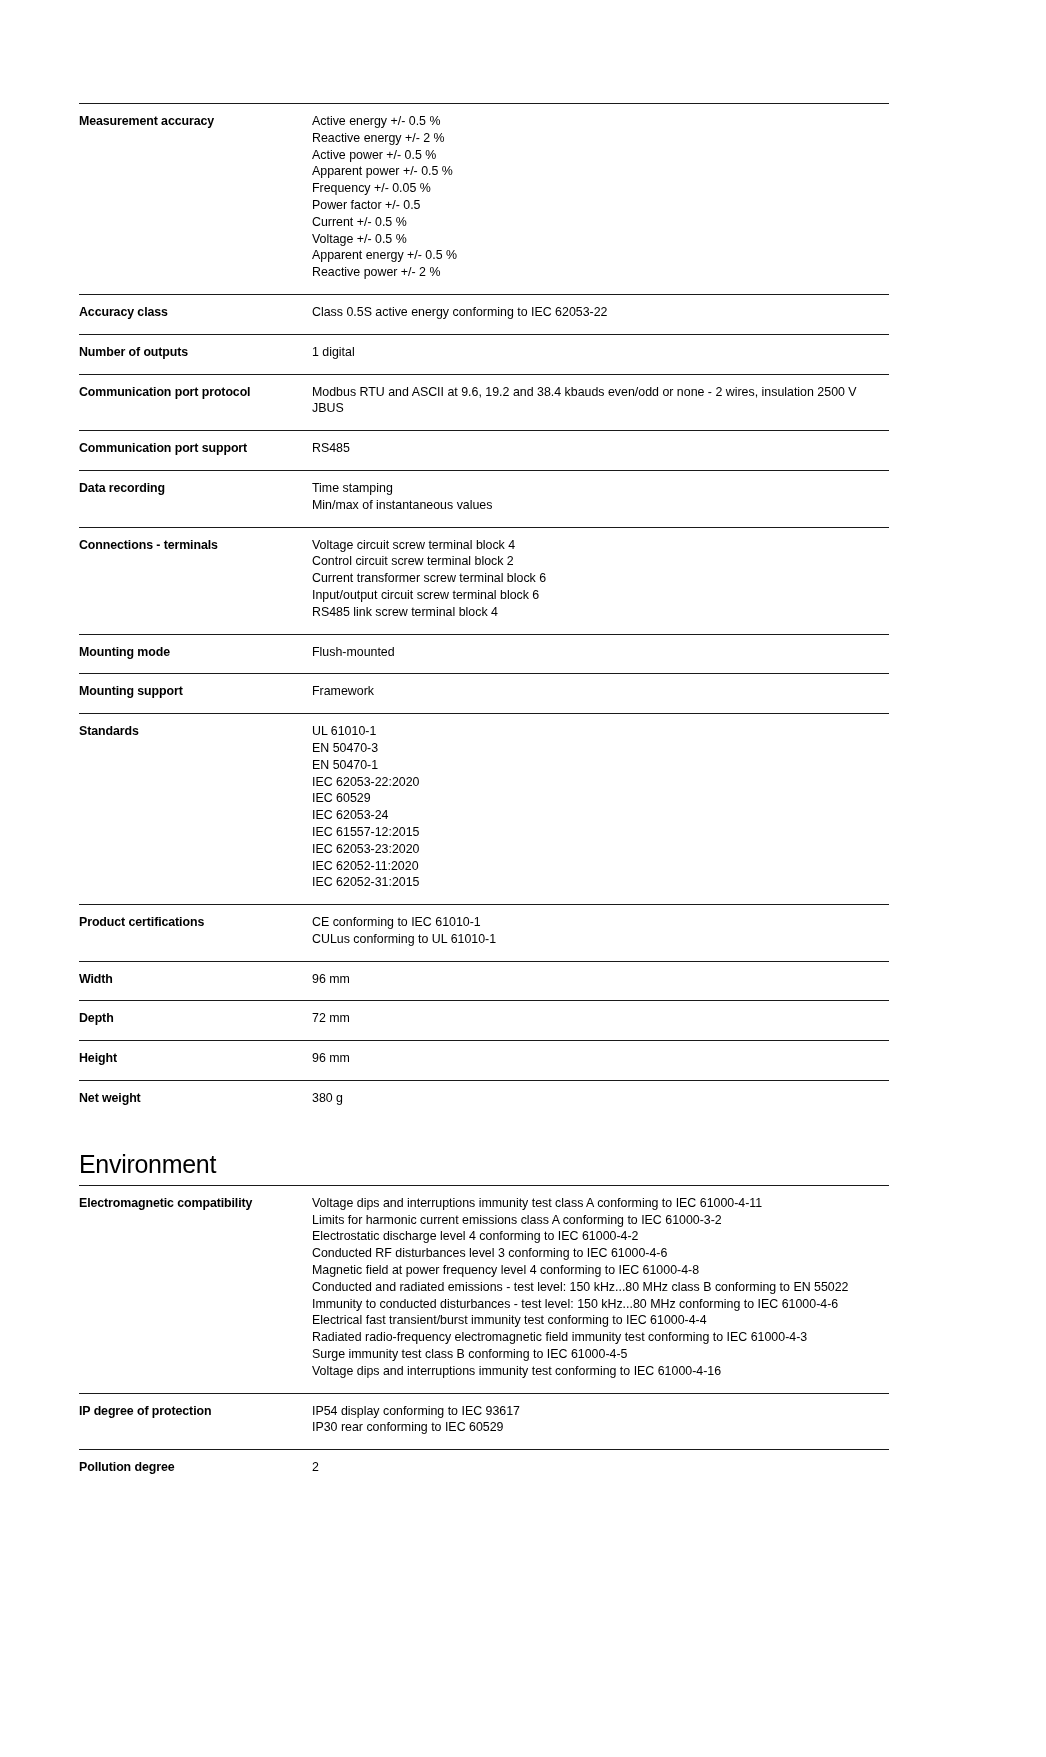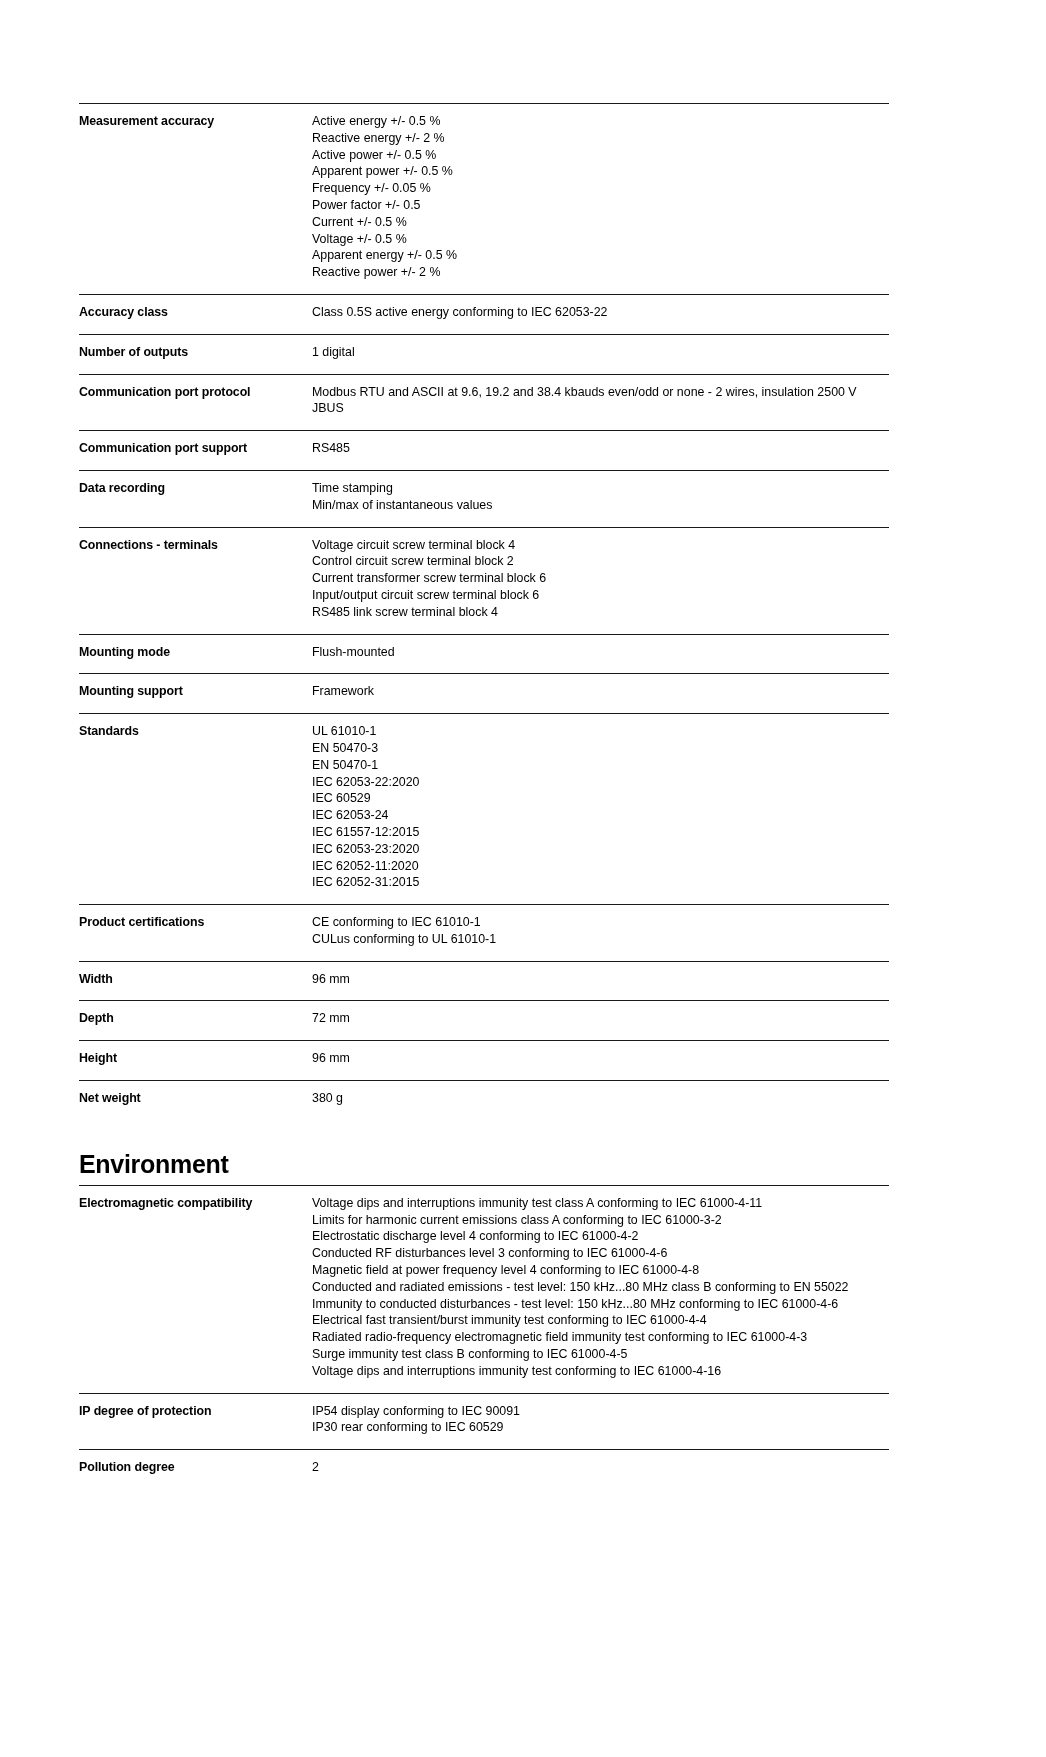--- a/index.html
+++ b/index.html
@@ -65,21 +65,21 @@
   }
   .value-line {
     font-size: 12.4px;
     font-weight: normal;
     line-height: 16.8px;
     color: #000;
   }
   
   .section-heading {
     font-size: 25px;
-    font-weight: bold;
+    font-weight: normal;
     letter-spacing: -0.3px;
     color: #000;
     margin: 0;
     padding: 0 0 6px 0;
   }
   .section-block {
     margin-top: 30px;
   }
   
   .footer-band {
@@ -359,21 +359,21 @@
                   <div class="value-line">Radiated radio-frequency electromagnetic field immunity test conforming to IEC 61000-4-3</div>
                   <div class="value-line">Surge immunity test class B conforming to IEC 61000-4-5</div>
                   <div class="value-line">Voltage dips and interruptions immunity test conforming to IEC 61000-4-16</div>
                 </td>
               </tr>
               <tr>
                 <td class="label-cell">
                   <div class="label-text">IP degree of protection</div>
                 </td>
                 <td class="value-cell">
-                  <div class="value-line">IP54 display conforming to IEC 90091</div>
+                  <div class="value-line">IP54 display conforming to IEC 93617</div>
                   <div class="value-line">IP30 rear conforming to IEC 60529</div>
                 </td>
               </tr>
               <tr>
                 <td class="label-cell">
                   <div class="label-text">Pollution degree</div>
                 </td>
                 <td class="value-cell">
                   <div class="value-line">2</div>
                 </td>

